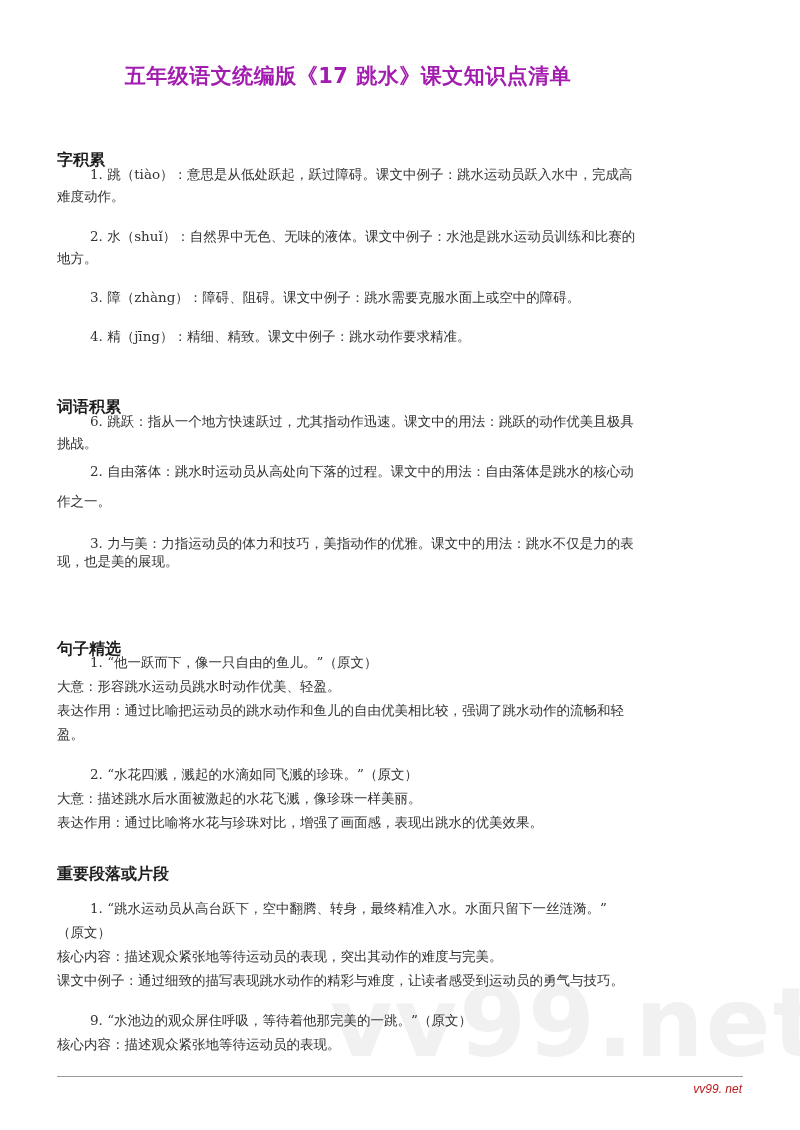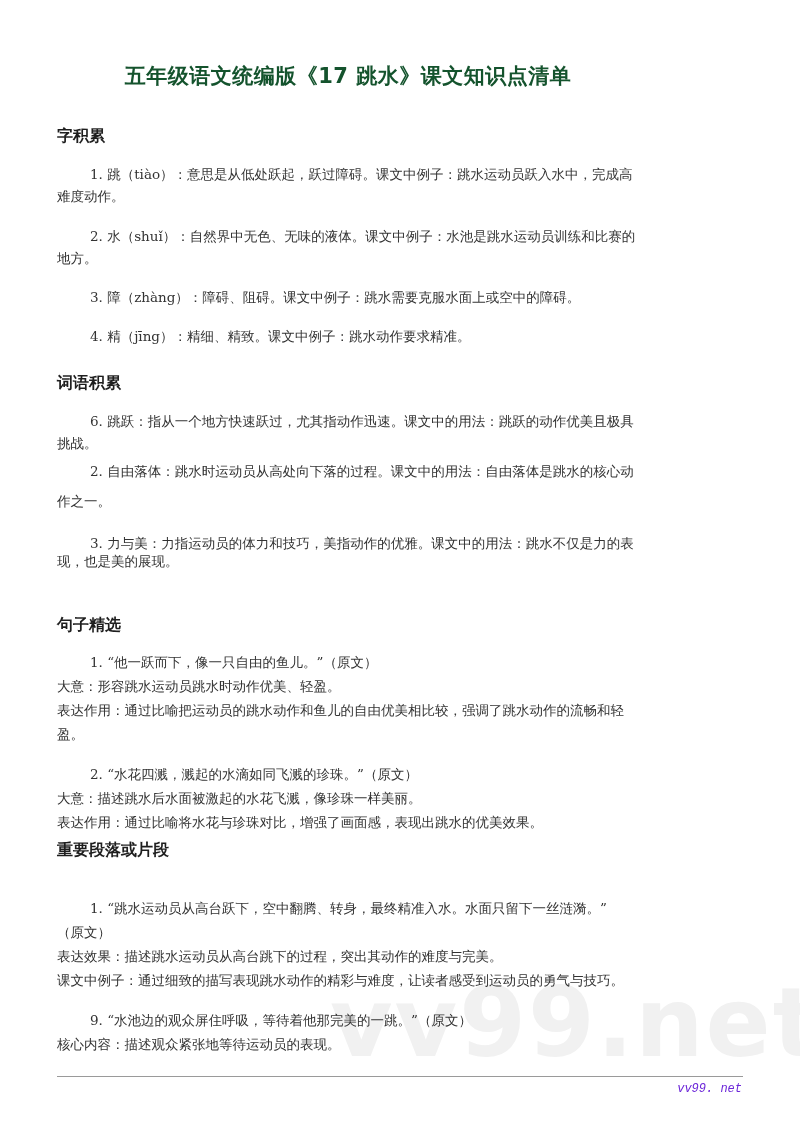--- a/index.html
+++ b/index.html
@@ -5,48 +5,48 @@
   html, body { margin: 0; padding: 0; background: #ffffff; }
   body {
     width: 800px; height: 1130px; position: relative; overflow: hidden;
     font-family: "DejaVu Serif", "Liberation Serif", serif;
     color: #2a2a2a;
   }
   .page { position: absolute; left: 0; top: 0; width: 800px; height: 1130px; }
   .title {
     position: absolute; top: 62px; left: 0; width: 696px; text-align: center;
     font-family: "DejaVu Sans", "Liberation Sans", sans-serif;
-    font-size: 21px; font-weight: bold; color: #14532d; letter-spacing: 0.5px;
+    font-size: 21px; font-weight: bold; color: #a21caf; letter-spacing: 0.5px;
   }
   .heading {
     position: absolute; left: 57px;
     font-family: "DejaVu Sans", "Liberation Sans", sans-serif;
-    font-size: 16px; font-weight: bold; color: #1e1e1e;
+    font-size: 16px; font-weight: bold; color: #1e1e1e; margin-top: 24px;
   }
   .line {
     position: absolute; left: 57px; width: 690px;
     font-size: 13.5px; line-height: 22px; color: #333;
     white-space: nowrap;
   }
   .indent { padding-left: 33px; }
   .watermark {
     position: absolute; left: 330px; top: 975px;
     font-family: "DejaVu Sans", "Liberation Sans", sans-serif;
     font-size: 96px; font-weight: bold; color: #f1f1f1; letter-spacing: 2px;
     z-index: 0; line-height: 1;
   }
   .content { position: relative; z-index: 1; }
   .rule {
     position: absolute; left: 57px; top: 1076px; width: 686px; height: 1px;
     background: #9a9a9a;
   }
   .footer {
     position: absolute; right: 58px; top: 1082px;
-    font-family: Liberation Mono, monospace;
-    font-style: italic; font-size: 12px; color: #6d28d9;
+    font-family: Liberation Sans, sans-serif;
+    font-style: italic; font-size: 12px; color: #b91c1c;
   }
 </style>
 </head>
 <body>
 
 <div class="page">
   <div class="watermark">vv99.net</div>
 
   <div class="content">
     <div class="title">五年级语文统编版《17 跳水》课文知识点清单</div>
@@ -72,21 +72,21 @@
     <div class="line" style="top:675px">大意：形容跳水运动员跳水时动作优美、轻盈。</div>
     <div class="line" style="top:699px">表达作用：通过比喻把运动员的跳水动作和鱼儿的自由优美相比较，强调了跳水动作的流畅和轻</div>
     <div class="line" style="top:723px">盈。</div>
     <div class="line indent" style="top:763px">2. “水花四溅，溅起的水滴如同飞溅的珍珠。”（原文）</div>
     <div class="line" style="top:787px">大意：描述跳水后水面被激起的水花飞溅，像珍珠一样美丽。</div>
     <div class="line" style="top:811px">表达作用：通过比喻将水花与珍珠对比，增强了画面感，表现出跳水的优美效果。</div>
 
     <div class="heading" style="top:840px">重要段落或片段</div>
     <div class="line indent" style="top:897px">1.  “跳水运动员从高台跃下，空中翻腾、转身，最终精准入水。水面只留下一丝涟漪。”</div>
     <div class="line" style="top:921px">（原文）</div>
-    <div class="line" style="top:945px">表达效果：描述跳水运动员从高台跳下的过程，突出其动作的难度与完美。</div>
+    <div class="line" style="top:945px">核心内容：描述观众紧张地等待运动员的表现，突出其动作的难度与完美。</div>
     <div class="line" style="top:969px">课文中例子：通过细致的描写表现跳水动作的精彩与难度，让读者感受到运动员的勇气与技巧。</div>
     <div class="line indent" style="top:1009px">9. “水池边的观众屏住呼吸，等待着他那完美的一跳。”（原文）</div>
     <div class="line" style="top:1033px">核心内容：描述观众紧张地等待运动员的表现。</div>
   </div>
 
   <div class="rule"></div>
   <div class="footer">vv99. net</div>
 </div>
 
 </body></html>

